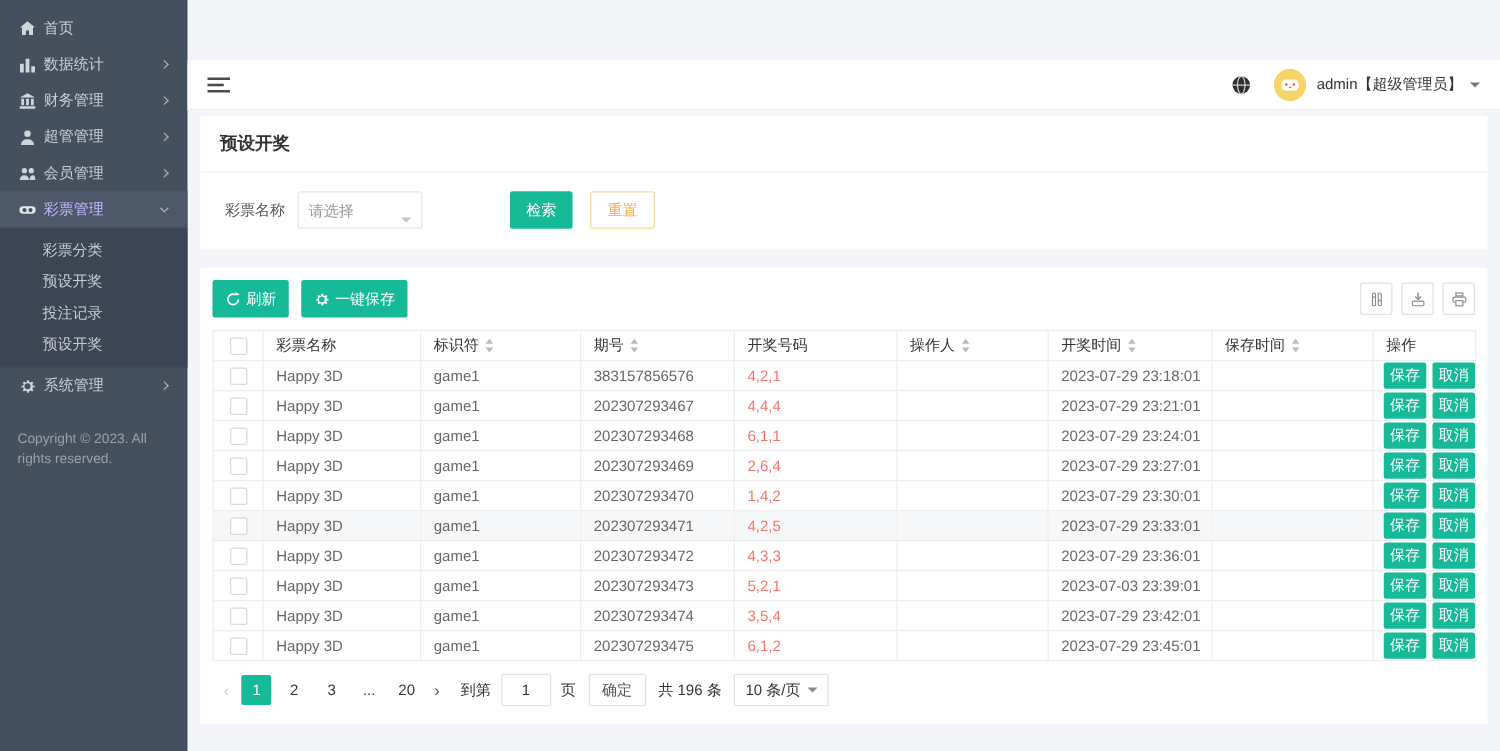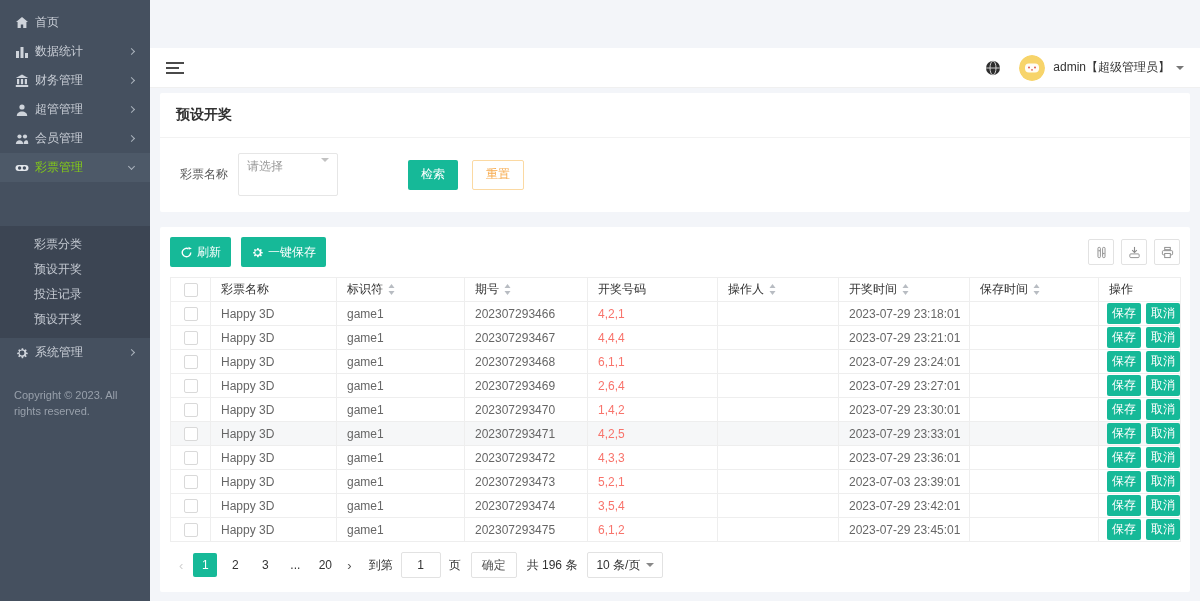--- a/index.html
+++ b/index.html
@@ -7,25 +7,25 @@
   body { font-family:"Liberation Sans","DejaVu Sans",sans-serif; font-size:12px; color:#666; background:#f3f5f9; }
   .app { display:flex; width:1200px; height:601px; }
 
   
   .sidebar { width:150px; flex-shrink:0; background:#45505f; display:flex; flex-direction:column; }
   .logo { height:40px; line-height:40px; text-align:center; color:#fff; font-size:18px; font-weight:bold; letter-spacing:2px; }
   .menu { padding-top:8px; }
   .menu-item { height:29px; display:flex; align-items:center; padding-left:15px; padding-right:12px; color:#c9ced6; cursor:pointer; position:relative; }
   .menu-item .mi-icon { width:14px; height:14px; display:inline-flex; }
   .menu-item .mi-label { margin-left:6px; }
-  .menu-item.parent-open { background:#4d5968; color:#84cc16; }
+  .menu-item.parent-open { background:#4d5968; color:#c4b5fd; }
   .chev { width:5px; height:5px; border-right:1px solid #aab2bc; border-bottom:1px solid #aab2bc; display:inline-block; position:absolute; right:16px; }
   .chev.right { transform:rotate(-45deg); }
   .chev.down { transform:rotate(45deg); margin-top:-2px; }
-  .submenu { background:#3c4553; padding:6px 0;margin-top:44px; }
+  .submenu { background:#3c4553; padding:6px 0; }
   .submenu-item { height:25px; line-height:25px; padding-left:34px; color:#c5cad2; cursor:pointer; }
   .copyright { margin-top:20px; padding:0 14px; color:#98a0ab; font-size:11px; line-height:16px; }
 
   
   .main { flex:1; display:flex; flex-direction:column; min-width:0;margin-top:48px; }
   .topbar { height:40px; background:#fff; border-bottom:1px solid #f0f0f0; display:flex; align-items:center; justify-content:space-between; padding:0 16px; flex-shrink:0; }
   .hamburger { width:18px; cursor:pointer; }
   .hamburger i { display:block; height:2px; background:#4a4a4a; margin:3px 0; }
   .hamburger i:nth-child(2){ width:13px; }
   .topbar-right { display:flex; align-items:center; }
@@ -34,21 +34,21 @@
   .username { color:#333; cursor:pointer; }
   .caret-down { display:inline-block; width:0; height:0; border-left:4px solid transparent; border-right:4px solid transparent; border-top:4px solid #777; margin-left:6px; vertical-align:middle; }
 
   .content { flex:1; padding:5px 10px 0 10px; overflow:hidden; }
   .card { background:#fff; border-radius:2px; }
 
   
   .card-title { padding:13px 16px; font-size:14px; font-weight:bold; color:#333; border-bottom:1px solid #f2f2f2; }
   .filter-row { display:flex; align-items:center; padding:15px 16px 16px 20px; }
   .filter-label { color:#555; margin-right:10px; }
-  .select-box { width:100px; height:43px; border:1px solid #e6e6e6; border-radius:2px; background:#fff; display:flex; align-items:flex-start; justify-content:space-between; padding:4px 8px; color:#999; cursor:pointer; }
+  .select-box { width:100px; height:30px; border:1px solid #e6e6e6; border-radius:2px; background:#fff; display:flex; align-items:flex-end; justify-content:space-between; padding:4px 8px; color:#999; cursor:pointer; }
   .select-caret { width:0; height:0; border-left:4px solid transparent; border-right:4px solid transparent; border-top:4px solid #c2c2c2; }
   .btn { display:inline-flex; align-items:center; justify-content:center; height:30px; padding:4px 13px; border-radius:2px; border:none; font-size:12px; cursor:pointer; font-family:inherit; }
   .btn-teal { background:#16b998; color:#fff; }
   .btn-reset { background:#fff; border:1px solid #fbd9a2; color:#f7ab4e; margin-left:14px; }
   .btn-search { margin-left:70px; }
 
   
   .card-table { margin-top:15px; padding:10px; }
   .toolbar { display:flex; align-items:center; margin-bottom:10px; }
   .btn-sm { height:30px; padding:0 10px; margin-right:10px; }
@@ -340,21 +340,21 @@
                   </span>
                 </th>
               <th>操作</th>
             </tr>
           </thead>
           <tbody id="table-body">
               <tr>
                 <td><span class="cb"></span></td>
                 <td>Happy 3D</td>
                 <td>game1</td>
-                <td>202307293466</td>
+                <td>383157856576</td>
                 <td class="num-red">4,2,1</td>
                 <td></td>
                 <td>2023-07-29 23:18:01</td>
                 <td></td>
                 <td class="ops"><span class="btn-xs">保存</span><span class="btn-xs">取消</span></td>
               </tr>
               <tr>
                 <td><span class="cb"></span></td>
                 <td>Happy 3D</td>
                 <td>game1</td>

